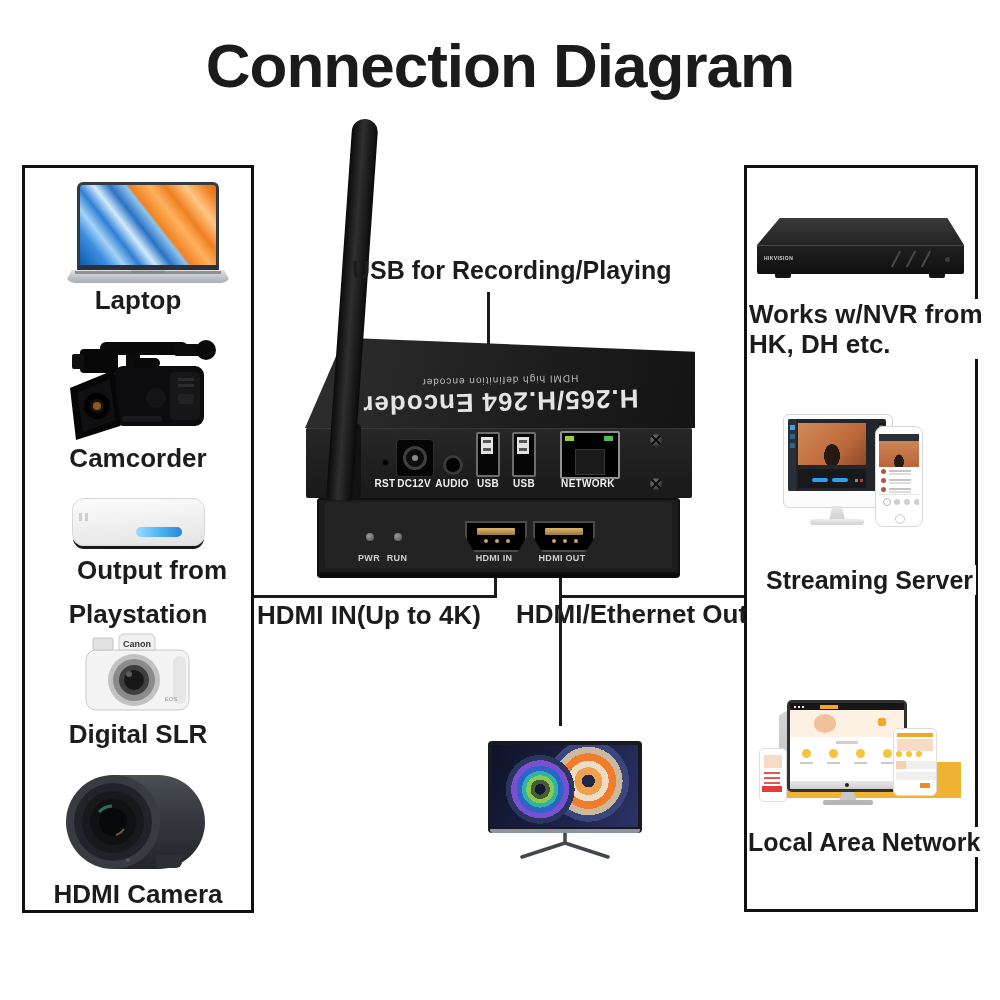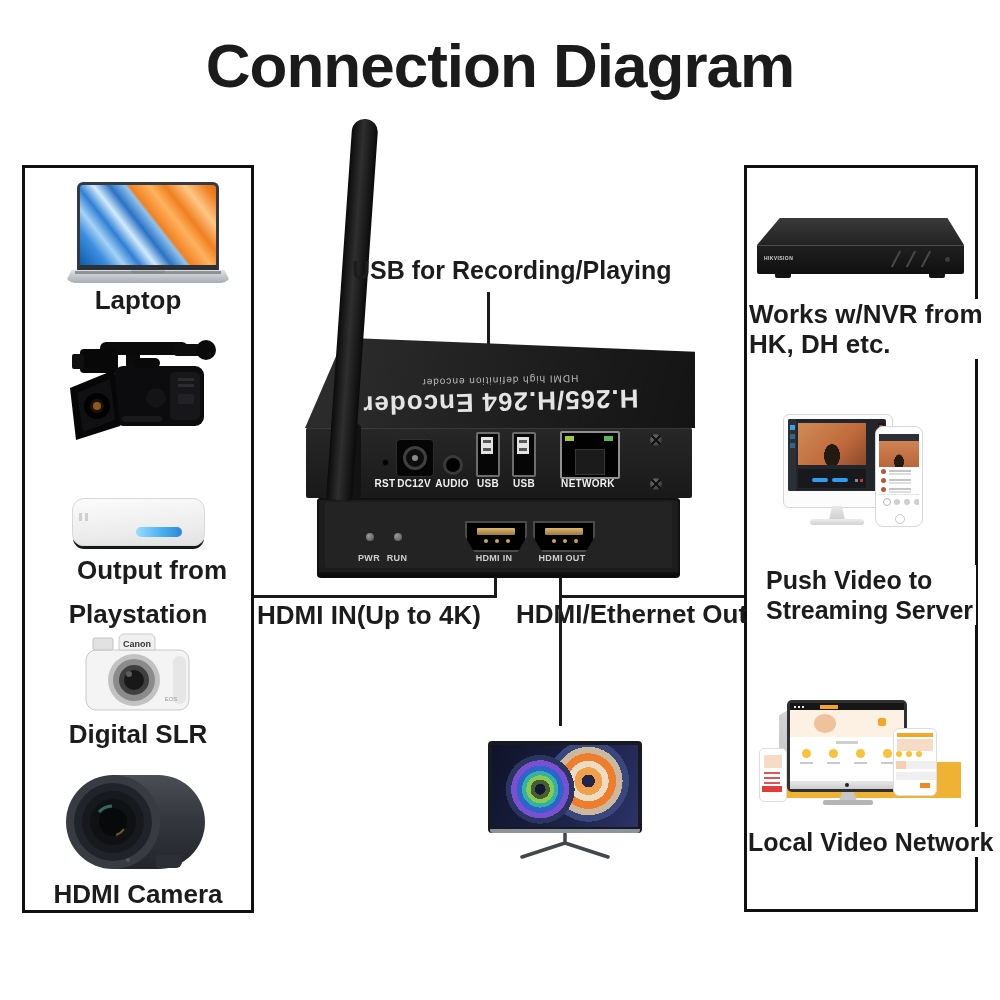--- a/index.html
+++ b/index.html
@@ -202,20 +202,21 @@
       <rect x="108" y="58" width="16" height="10" rx="2" fill="#222226"></rect>
       <rect x="64" y="22" width="26" height="10" rx="5" fill="#090909"></rect>
       <polygon points="0,52 44,34 50,90 6,104" fill="#060606"></polygon>
       <polygon points="7,57 40,43 45,84 13,96" fill="#101012"></polygon>
       <circle cx="27" cy="70" r="13" fill="#000"></circle>
       <circle cx="27" cy="70" r="7" fill="#1c1208"></circle>
       <circle cx="27" cy="70" r="4" fill="#8a5a22"></circle>
       <circle cx="86" cy="62" r="10" fill="#141417"></circle>
       <rect x="52" y="80" width="40" height="6" rx="3" fill="#1a1a1d"></rect>
     </svg>
+    <div class="lp-cap" style="top:276px;">Camcorder</div>
 
     <div class="abs ps-box">
       <div class="ps-led"></div>
     </div>
     <div class="lp-cap" style="top:388px;padding-left:14px;">Output from</div>
     <div class="lp-cap" style="top:432px;">Playstation</div>
 
     <svg class="abs" style="left:58px;top:458px;" width="110" height="92" viewBox="0 0 110 92">
       <rect x="3" y="24" width="103" height="60" rx="10" fill="#f4f4f4" stroke="#c8c8c8"></rect>
       <path d="M36 24 v-11 a5 5 0 0 1 5-5 h26 a5 5 0 0 1 5 5 v11 z" fill="#f0f0f0" stroke="#cbcbcb"></path>
@@ -334,21 +335,20 @@
           <div class="smp-video"></div>
           <div class="smp-row"></div>
           <div class="smp-row"></div>
           <div class="smp-row"></div>
           <div class="smp-actions"></div>
         </div>
         <div class="smp-home"></div>
       </div>
     </div>
     <div class="rp-cap" style="left:19px;top:397px;font-size:25px;">
-      <div>Push Video to</div>
       <div>Streaming Server</div>
     </div>
 
     <div class="abs lan">
       <div class="lan-band"></div>
       <div class="lan-side"></div>
       <div class="lan-mon">
         <div class="lan-screen">
           <div class="lan-topbar"></div>
           <div class="lan-hero"></div>
@@ -360,18 +360,18 @@
       <div class="lan-stand"></div>
       <div class="lan-base"></div>
       <div class="lan-phone"></div>
       <div class="lan-tablet">
         <div class="lan-tab-screen"></div>
         <div class="lan-tab-grid"></div>
         <div class="lan-tab-btn"></div>
       </div>
     </div>
     <div class="rp-cap" style="left:1px;top:659px;font-size:25px;">
-      <div>Local Video Network</div>
+      <div>Local Area Network</div>
       <div></div>
     </div>
   </div>
 
 </div>
 
 </body></html>

